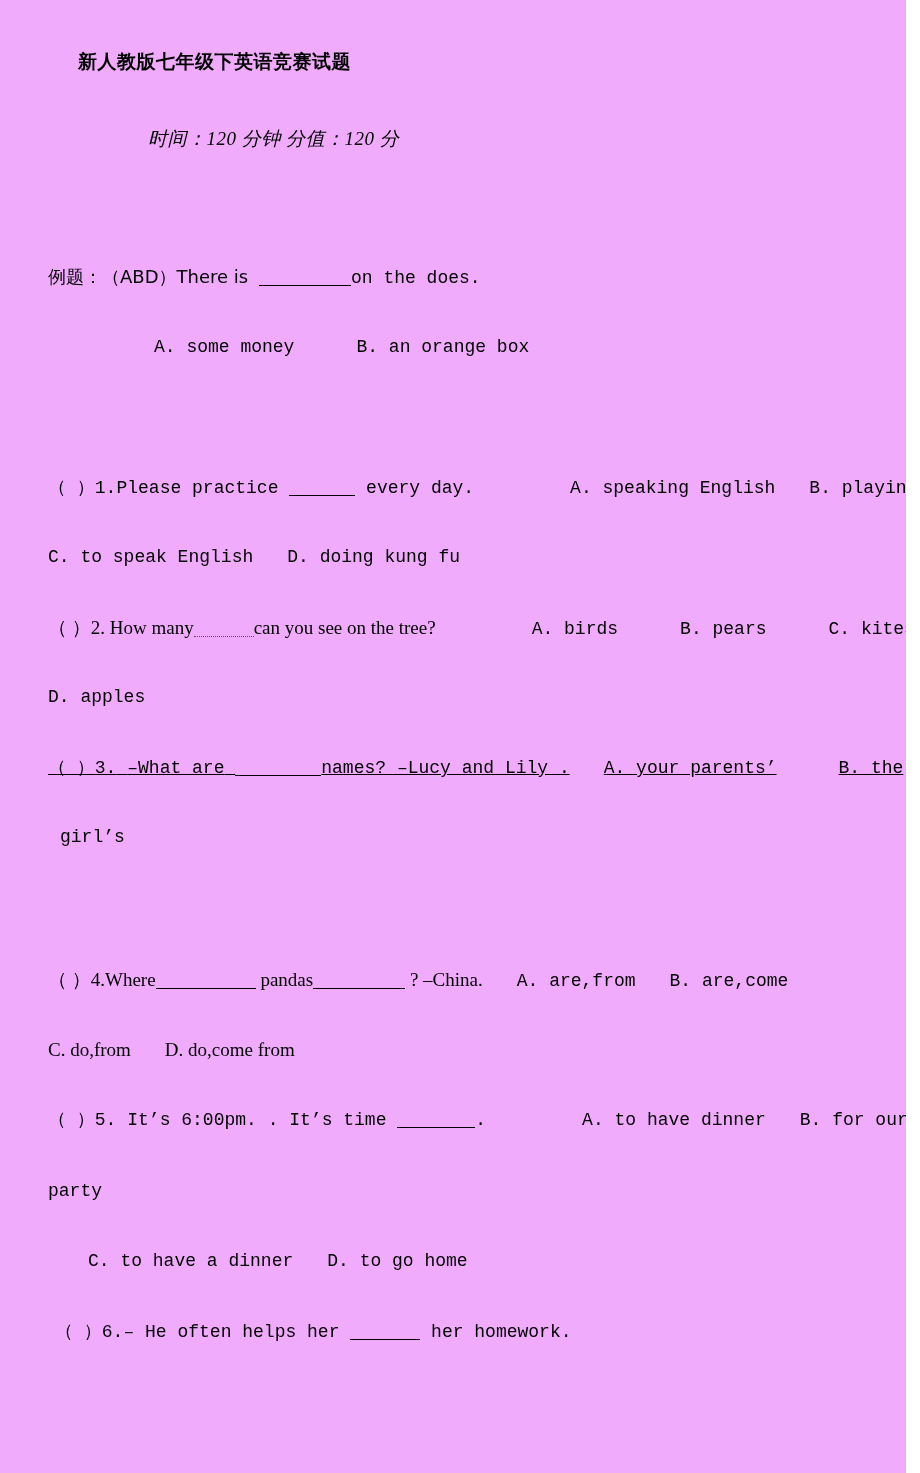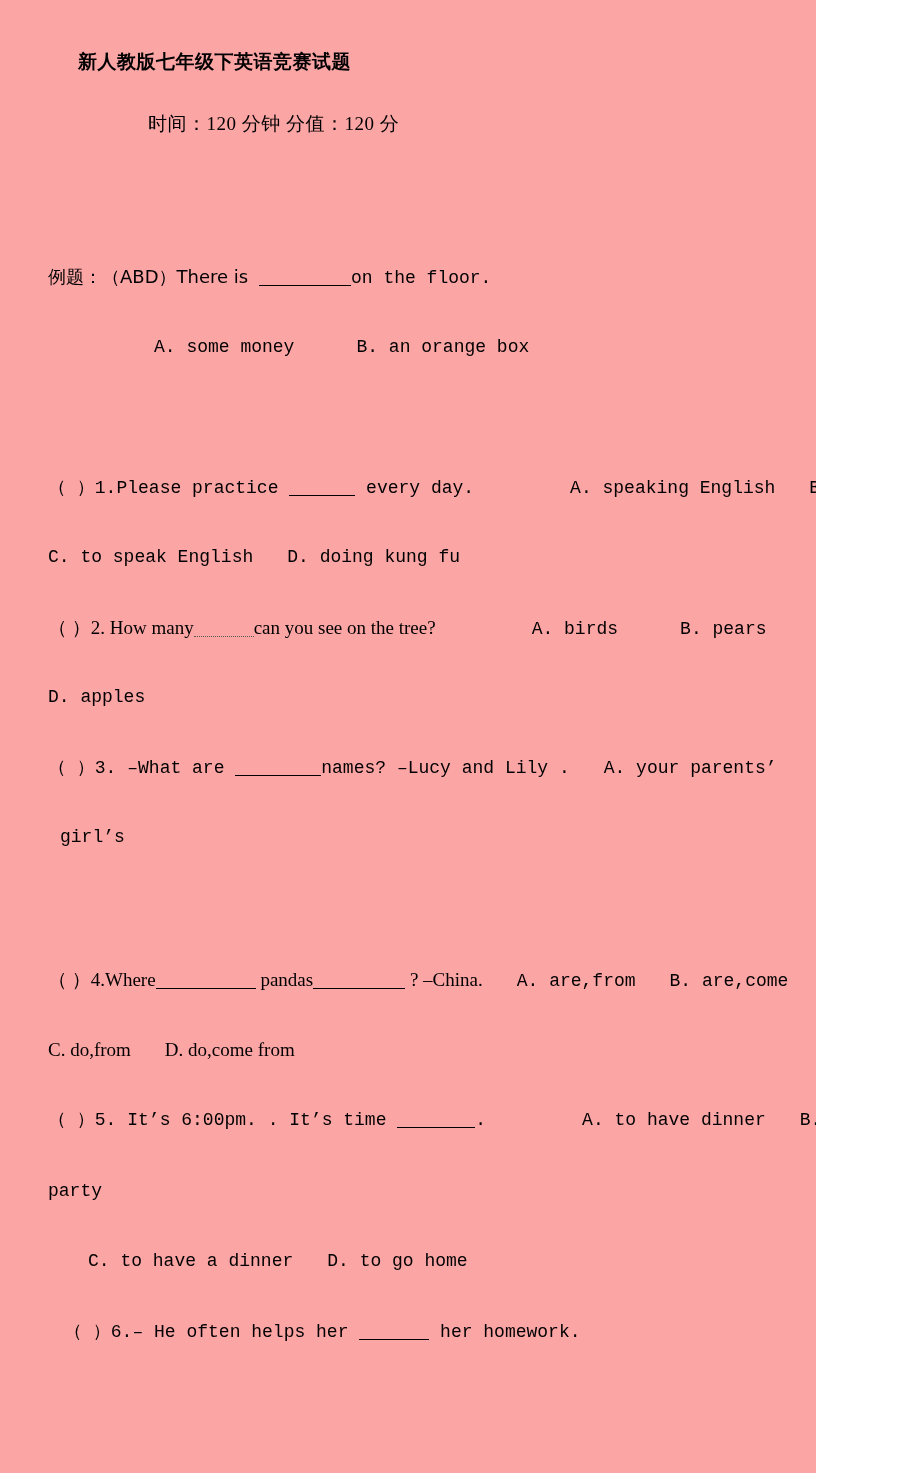--- a/index.html
+++ b/index.html
@@ -7,23 +7,23 @@
     margin: 0;
     padding: 0;
     background: #ffffff;
   }
   body {
     font-family: "Liberation Serif", "DejaVu Serif", serif;
     color: #000000;
   }
   .page {
     position: relative;
-    width: 816px;
+    width: 906px;
     height: 1473px;
-    background: #fca5a5;
+    background: #f0abfc;
     overflow: hidden;
     box-sizing: border-box;
     text-align: center;
   }
   .doc-body {
     position: absolute;
     left: 48px;
     top: 0;
     width: 872px;
     height: 1473px;
@@ -94,26 +94,26 @@
   .sp-xl { display: inline-block; width: 96px; }
 </style>
 </head>
 <body>
 
 <div class="page">
   <div class="doc-body">
 
     <div class="line title" style="left:30px; top:52px;">新人教版七年级下英语竞赛试题</div>
 
-    <div class="line subinfo" style="left:100px; top:114px;">时间：120 分钟    分值：120 分</div>
+    <div class="line subinfo" style="left:100px; top:129px;font-style:italic;">时间：120 分钟    分值：120 分</div>
 
 
     <div class="line mono" style="left:0px; top:268px;">
       <span class="cjk">例题：（ABD）There is</span>
-      <span class="blank w92"></span><span>on the floor.</span>
+      <span class="blank w92"></span><span>on the does.</span>
     </div>
 
     <div class="line mono" style="left:62px; top:338px;margin-left:44px;">
       <span>A. some money</span><span class="sp-lg"></span><span>B. an orange box</span>
     </div>
 
 
     <div class="line mono" style="left:0px; top:478px;">
       <span>（  ）</span><span>1.</span><span>Please practice</span>
       <span class="blank w66"></span>
@@ -125,21 +125,21 @@
     </div>
 
     <div class="line serif" style="left:0px; top:618px;">
       <span>（      ）</span><span>2.</span> <span>How many</span><span class="blank-dot w60"></span><span>can you see on the tree?</span><span class="sp-xl"></span><span class="mono">A. birds</span><span class="sp-lg"></span><span class="mono">B. pears</span><span class="sp-lg"></span><span class="mono">C. kites</span>
     </div>
 
     <div class="line mono" style="left:0px; top:688px;">
       <span>D. apples</span>
     </div>
 
-    <div class="line mono" style="left:0px; top:758px;">
+    <div class="line mono" style="left:0px; top:758px;text-decoration:underline;">
       <span>（      ）</span><span>3.</span> <span>–What are</span>
       <span class="blank w86"></span><span>names? –Lucy and Lily .</span><span class="sp-md"></span><span>A. your parents’</span><span class="sp-lg"></span><span>B. the</span>
     </div>
 
     <div class="line mono" style="left:0px; top:828px;margin-left:12px;">
       <span>girl’s</span>
     </div>
 
 
     <div class="line serif" style="left:0px; top:970px;">
@@ -155,19 +155,19 @@
     </div>
 
     <div class="line mono" style="left:0px; top:1182px;">
       <span>party</span>
     </div>
 
     <div class="line mono" style="left:0px; top:1252px;margin-left:40px;">
       <span>C. to have a dinner</span><span class="sp-md"></span><span>D. to go home</span>
     </div>
 
-    <div class="line mono" style="left:16px; top:1322px;">
+    <div class="line mono" style="left:7px; top:1322px;">
       <span>（      ）</span><span>6.</span><span>– He often helps her</span> <span class="blank w70"></span> <span>her homework.</span>
     </div>
 
 
   </div>
 </div>
 
 </body></html>

